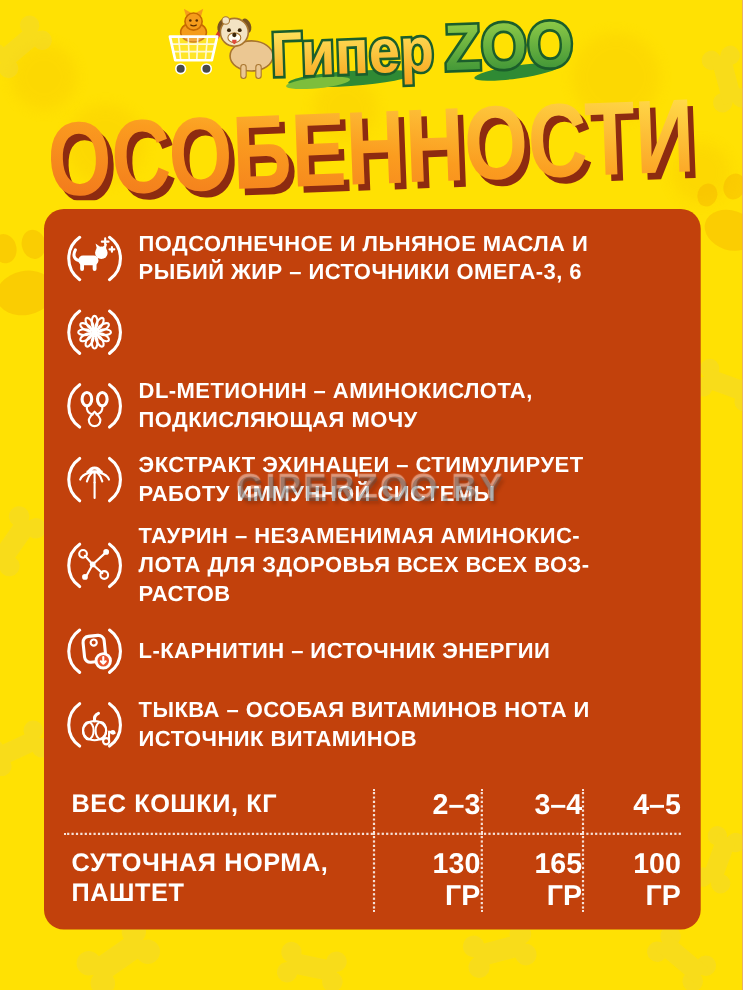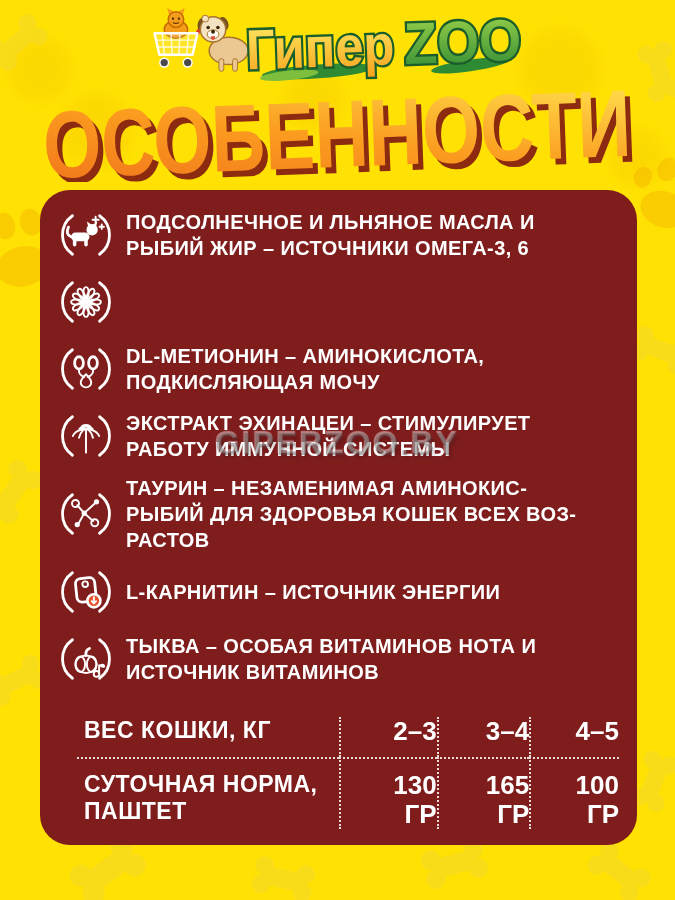--- a/index.html
+++ b/index.html
@@ -18,36 +18,36 @@
   
   .logo-wrap{position:absolute;top:4px;left:0;width:100%;display:flex;justify-content:center;z-index:3;}
   .logo-wrap svg{width:392px;height:82px;}
 
   
   .title-wrap{position:absolute;top:80px;left:30px;width:615px;height:102px;z-index:3;}
   .title-wrap svg{width:100%;height:100%;}
   .title-wrap text{font-family:"Liberation Sans",sans-serif;font-weight:bold;}
 
   
-  .panel{position:absolute;left:40px;top:190px;width:597px;height:655px;background:#7f1d1d;
-         border-radius:30px;padding:17px 18px 16px 18px;box-sizing:border-box;
+  .panel{position:absolute;left:40px;top:190px;width:597px;height:655px;background:#c2410c;
+         border-radius:18px;padding:17px 18px 16px 18px;box-sizing:border-box;
          display:flex;flex-direction:column;z-index:2;}
   .features{display:flex;flex-direction:column;gap:11px;}
   .feat{display:flex;align-items:center;gap:12px;}
   .f-icon{width:56px;height:56px;flex:0 0 56px;}
   .f-icon .st{stroke:#fff;stroke-width:3.2;fill:none;stroke-linecap:round;stroke-linejoin:round;}
   .f-icon .st2{stroke-width:2.2;}
   .f-icon .fl{fill:#fff;stroke:none;}
   .f-text{color:#fff;font-weight:bold;font-size:20px;line-height:26px;letter-spacing:.4px;
           white-space:pre-line;}
 
   
   .ftable{margin-top:auto;display:grid;grid-template-columns:50% 17.5% 16.5% 16%;color:#fff;font-weight:bold;}
   .ftable .cell{box-sizing:border-box;}
-  .ftable .label{font-size:23px;line-height:27px;letter-spacing:.5px;padding-left:7px;white-space:pre-line;margin-left:19px;}
+  .ftable .label{font-size:23px;line-height:27px;letter-spacing:.5px;padding-left:7px;white-space:pre-line;}
   .ftable .val{font-size:26px;line-height:29px;text-align:right;white-space:pre-line;
                border-left:2px dotted rgba(255,255,255,.85);}
   .ftable .r1{padding-bottom:11px;}
   .ftable .r2{border-top:2px dotted rgba(255,255,255,.85);padding-top:12px;}
 
   
   .watermark{position:absolute;top:426px;left:0;width:100%;text-align:center;z-index:6;
              font-size:32px;font-weight:bold;letter-spacing:2px;color:rgba(80,80,80,.40);
              text-shadow:-1px -2px 1px rgba(255,255,255,.45),2px 3px 3px rgba(0,0,0,.15);}
 </style>
@@ -294,21 +294,21 @@
           <path class="st" d="M16.5 10 A27 27 0 0 0 16.5 54"></path>
           <path class="st" d="M47.5 10 A27 27 0 0 1 47.5 54"></path>
           <path class="st st2" d="M30 31 L22 22 M30 31 L42 20 M30 31 L40 40 M30 31 L24 42"></path>
           <circle class="fl" cx="30" cy="31" r="3"></circle>
           <circle class="st st2" cx="20" cy="20" r="4"></circle>
           <circle class="fl" cx="44" cy="18" r="3"></circle>
           <circle class="st st2" cx="42" cy="42" r="4"></circle>
           <circle class="fl" cx="22" cy="44" r="3"></circle>
         </svg>
         <div class="f-text">ТАУРИН – НЕЗАМЕНИМАЯ АМИНОКИС-
-РЫБИЙ ДЛЯ ЗДОРОВЬЯ КОШЕК ВСЕХ ВОЗ-
+ЛОТА ДЛЯ ЗДОРОВЬЯ ВСЕХ ВСЕХ ВОЗ-
 РАСТОВ</div>
       </div>
 
       <div class="feat">
         <svg class="f-icon" viewBox="0 0 64 64">
           <path class="st" d="M16.5 10 A27 27 0 0 0 16.5 54"></path>
           <path class="st" d="M47.5 10 A27 27 0 0 1 47.5 54"></path>
           <g transform="rotate(-6 32 32)">
             <rect class="st" x="21" y="16" width="22" height="27" rx="6"></rect>
             <circle class="st st2" cx="32" cy="23" r="3.2"></circle>

